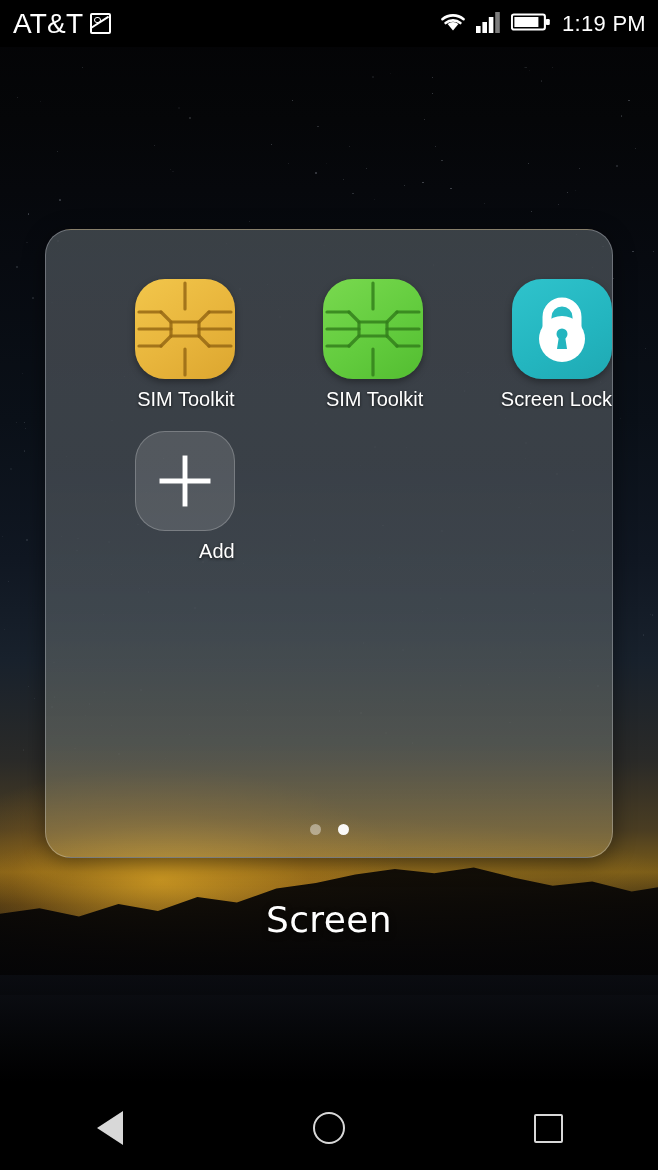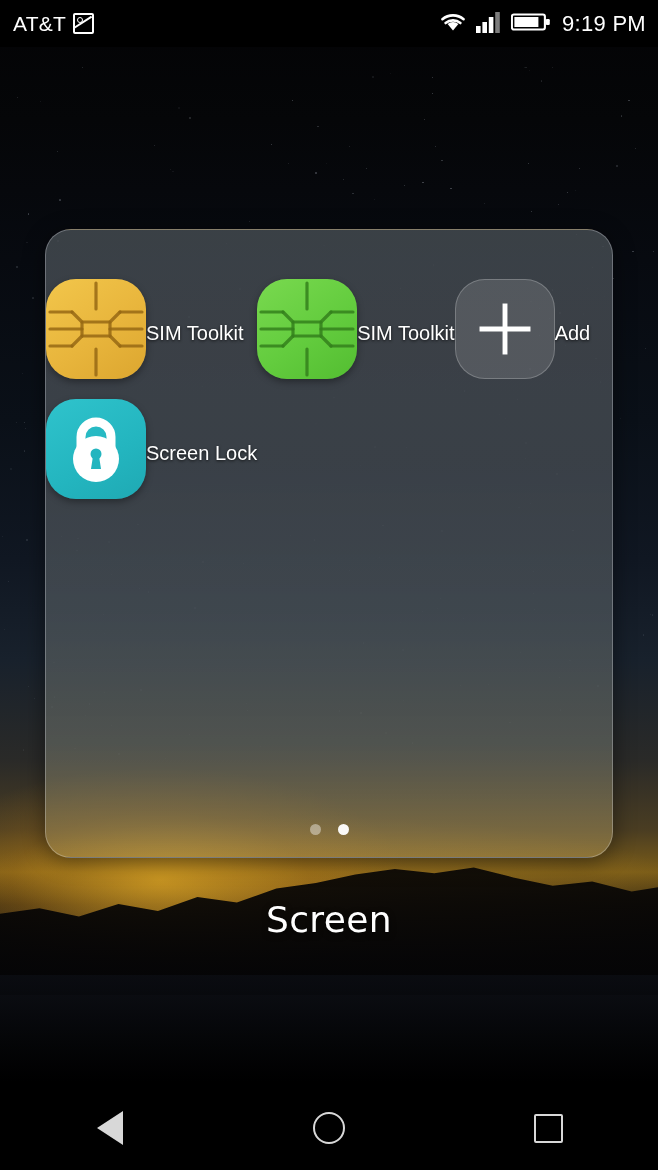--- a/index.html
+++ b/index.html
@@ -55,21 +55,21 @@
 
   
   .status-bar {
     position:absolute; top:0; left:0; right:0; height:47px;
     background:#000;
     display:flex; align-items:center;
     padding:0 12px 0 13px;
     z-index:40;
   }
   .carrier {
-    color:#fff; font-size:21px; letter-spacing:.2px;
+    color:#fff; font-size:28px; letter-spacing:.2px;
     font-family:"Liberation Sans", sans-serif;
   }
   .sb-left { display:flex; align-items:center; gap:7px; }
   .sb-right { margin-left:auto; display:flex; align-items:center; gap:9px; }
 
   .ic-screenshot {
     width:21px; height:21px; border:2.2px solid #fff; border-radius:2px;
     position:relative; display:inline-block;
   }
   .ic-screenshot::before {
@@ -102,21 +102,21 @@
     overflow:hidden;
   }
 
   .grid {
     position:absolute; left:0; right:0; top:49px;
     display:grid;
     grid-template-columns:repeat(3, 1fr);
     row-gap:20px;
   }
   .app {
-    display:flex; flex-direction:row; align-items:center;
+    display:flex; flex-direction:column; align-items:flex-end;
     cursor:pointer;
   }
   .app-icon {
     width:100px; height:100px; border-radius:30px;
     position:relative;
     box-shadow:0 3px 7px rgba(0,0,0,0.35);
   }
   .app-label {
     margin-top:9px;
     color:#ffffff; font-size:20px;
@@ -417,21 +417,21 @@
         </svg>
       </span>
 
       <span>
         <svg width="40" height="22" viewBox="0 0 40 22">
           <rect x="0.9" y="3.5" width="33" height="15" rx="2" ry="2" stroke="#ffffff" stroke-width="2.1" fill="none"></rect>
           <rect x="3.4" y="6" width="24" height="10" fill="#ffffff"></rect>
           <rect x="34.8" y="8" width="4" height="6" rx="1.2" fill="#ffffff"></rect>
         </svg>
       </span>
-      <span class="clock">9:19 PM</span>
+      <span class="clock">1:19 PM</span>
     </div>
   </div>
 
   <div class="folder-panel">
 
     <div class="grid">
 
       <div class="app">
         <div class="app-icon chip gold">
           <svg viewBox="0 0 100 100" preserveAspectRatio="none">
@@ -473,41 +473,41 @@
               <line x1="96" y1="50" x2="64" y2="50"></line>
               <rect x="36" y="43" width="28" height="14" rx="1"></rect>
             </g>
           </svg>
         </div>
         <div class="app-label">SIM Toolkit</div>
       </div>
 
 
       <div class="app">
-        <div class="app-icon tile-add">
-          <svg viewBox="0 0 100 100">
-            <line x1="24" y1="50" x2="76" y2="50" stroke="#ffffff" stroke-width="5" stroke-linecap="butt"></line>
-            <line x1="50" y1="24" x2="50" y2="76" stroke="#ffffff" stroke-width="5" stroke-linecap="butt"></line>
-          </svg>
-        </div>
-        <div class="app-label">Add</div>
-      </div>
-
-      <div class="app">
         <div class="app-icon tile-teal">
           <svg viewBox="0 0 100 100">
             <path d="M35 48 L35 38 A15 15 0 0 1 65 38 L65 48" stroke="#ffffff" stroke-width="9" fill="none" stroke-linecap="round"></path>
             <circle cx="50" cy="60" r="23" fill="#ffffff"></circle>
             <circle cx="50" cy="55" r="5.5" fill="#23b5bf"></circle>
             <path d="M47 57 L53 57 L55 70 L45 70 Z" fill="#23b5bf"></path>
           </svg>
         </div>
         <div class="app-label">Screen Lock</div>
       </div>
 
+      <div class="app">
+        <div class="app-icon tile-add">
+          <svg viewBox="0 0 100 100">
+            <line x1="24" y1="50" x2="76" y2="50" stroke="#ffffff" stroke-width="5" stroke-linecap="butt"></line>
+            <line x1="50" y1="24" x2="50" y2="76" stroke="#ffffff" stroke-width="5" stroke-linecap="butt"></line>
+          </svg>
+        </div>
+        <div class="app-label">Add</div>
+      </div>
+
     </div>
 
     <div class="dots">
       <span class="dot inactive"></span>
       <span class="dot active"></span>
     </div>
   </div>
 
   <div class="folder-title">Screen</div>
 

